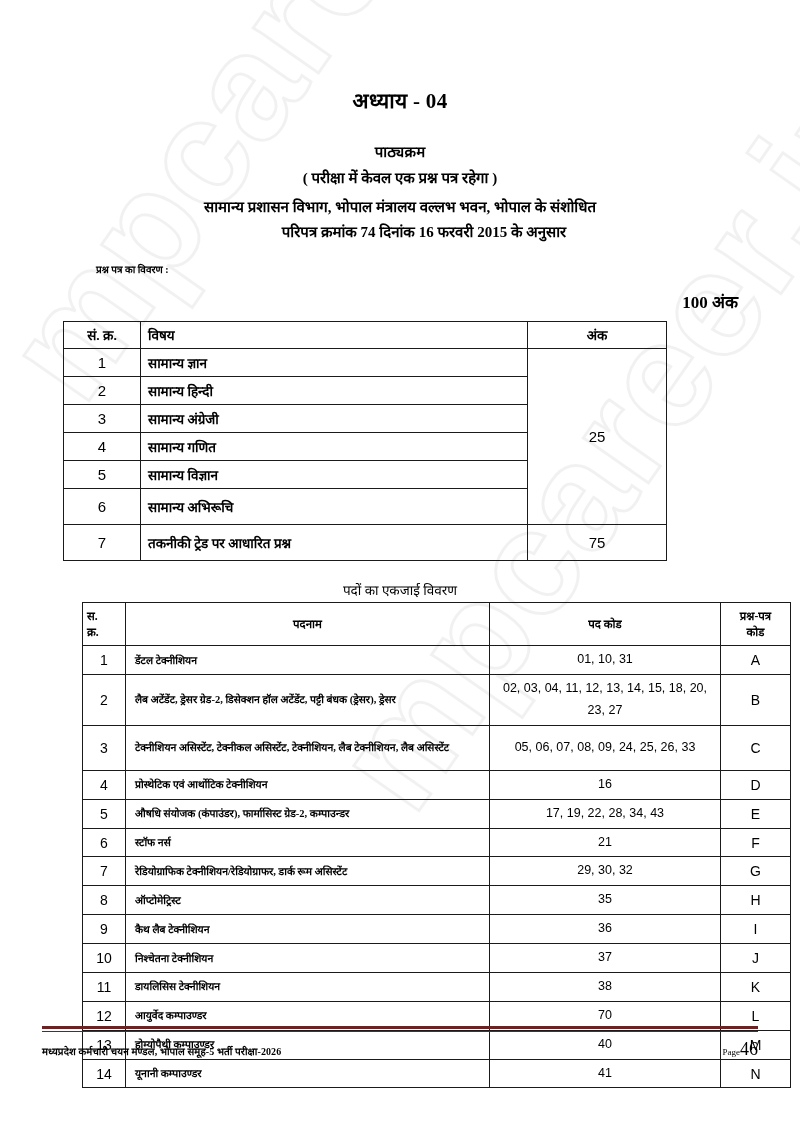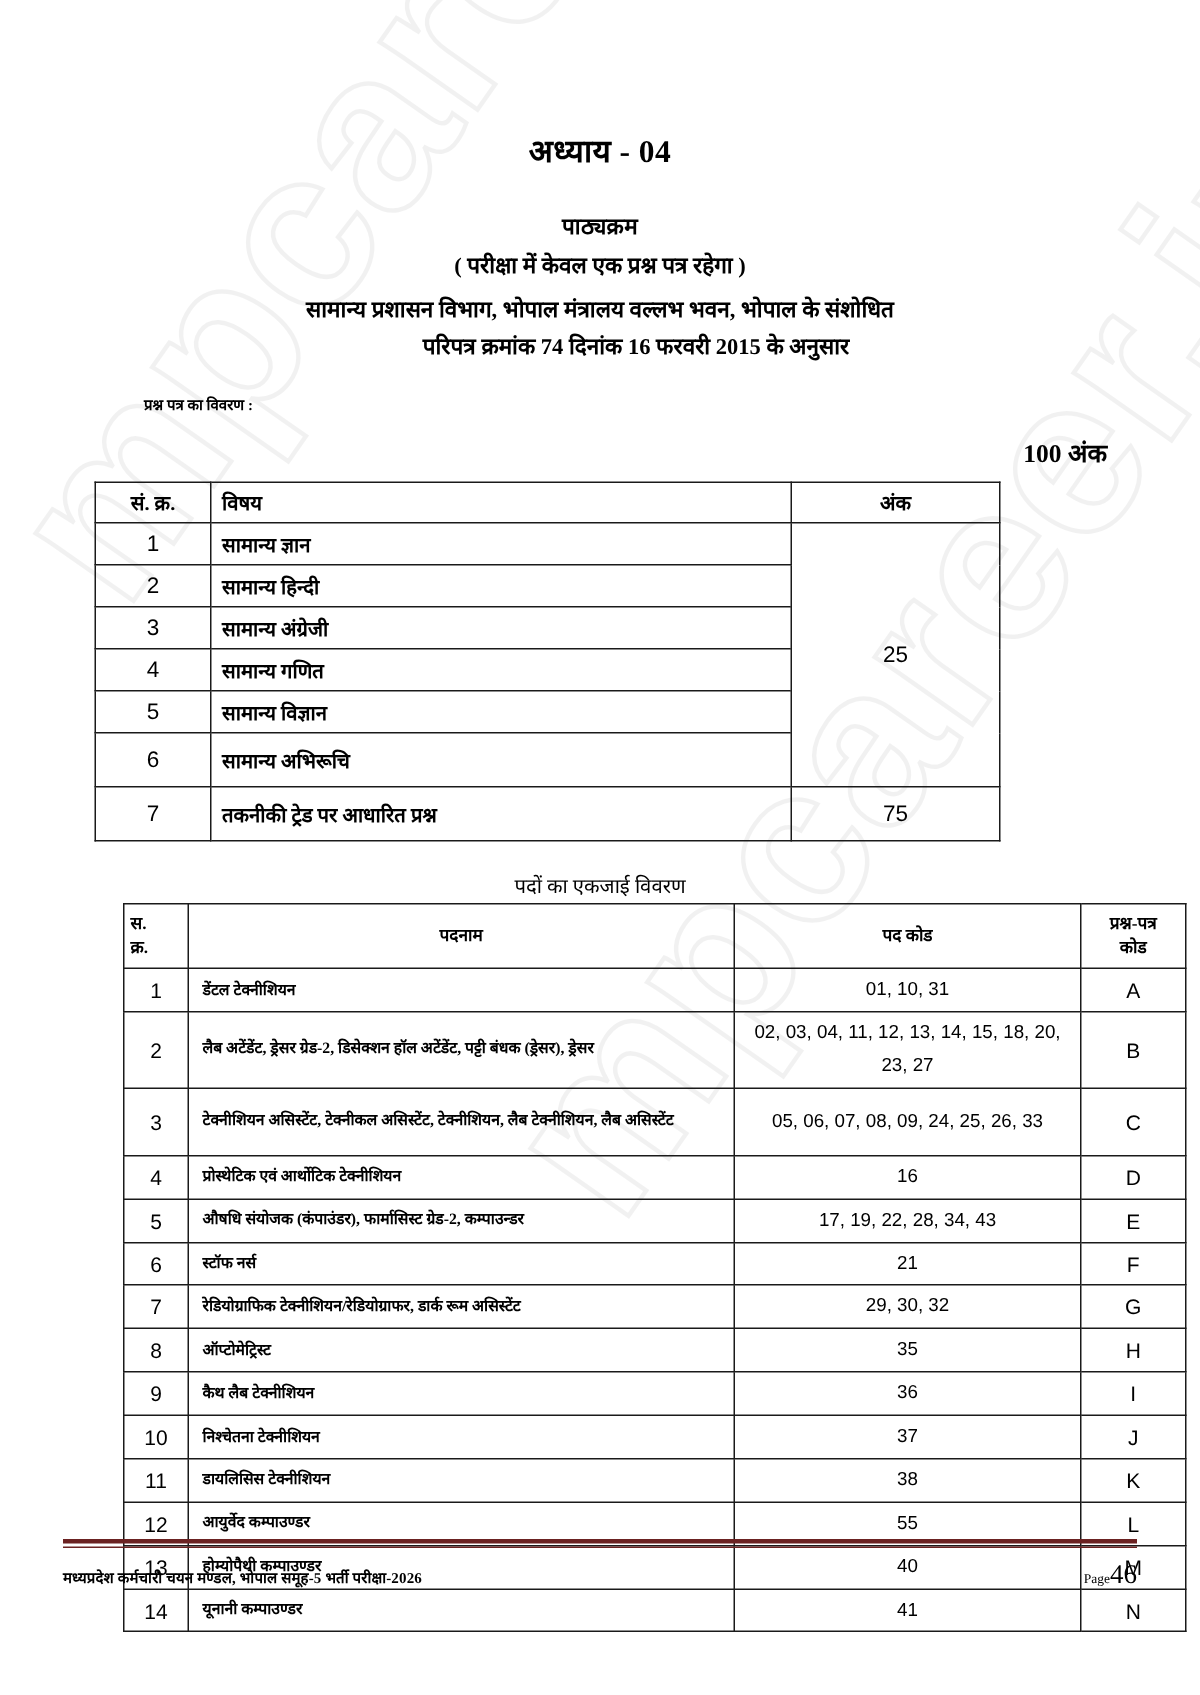--- a/index.html
+++ b/index.html
@@ -370,21 +370,21 @@
           </tr>
           <tr class="r-single">
             <td class="d-sr">11</td>
             <td class="d-name">डायलिसिस टेक्नीशियन</td>
             <td class="d-code">38</td>
             <td class="d-qp">K</td>
           </tr>
           <tr class="r-single">
             <td class="d-sr">12</td>
             <td class="d-name">आयुर्वेद कम्पाउण्डर</td>
-            <td class="d-code">55</td>
+            <td class="d-code">70</td>
             <td class="d-qp">L</td>
           </tr>
           <tr class="r-single">
             <td class="d-sr">13</td>
             <td class="d-name">होम्योपैथी कम्पाउण्डर</td>
             <td class="d-code">40</td>
             <td class="d-qp">M</td>
           </tr>
           <tr class="r-single">
             <td class="d-sr">14</td>

